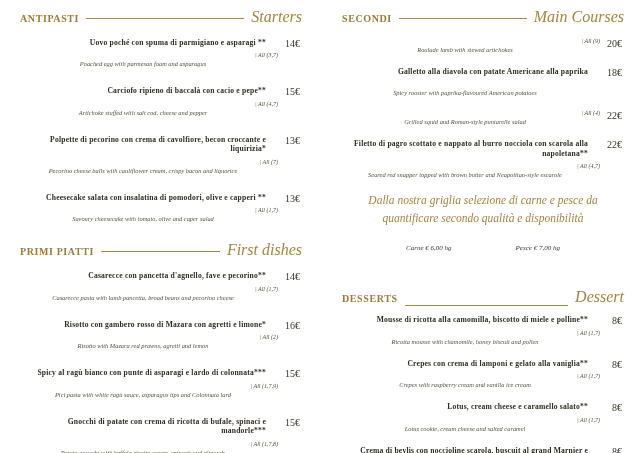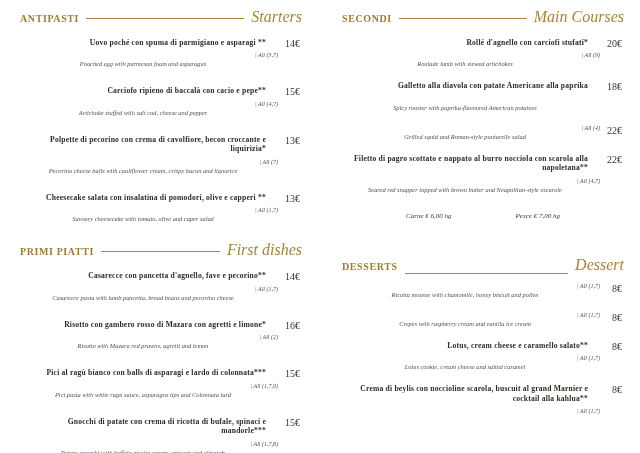--- a/index.html
+++ b/index.html
@@ -103,21 +103,21 @@
     <div class="item">
       <div class="item-name">Risotto con gambero rosso di Mazara con agretti e limone*</div>
       <div class="item-price">16€</div>
       <div class="item-sub">
         <span class="item-trans">Risotto with Mazara red prawns, agretti and lemon</span>
         <span class="item-all">| All (2)</span>
       </div>
     </div>
 
     <div class="item">
-      <div class="item-name">Pici al ragù bianco con balls di asparagi e lardo di colonnata***</div>
+      <div class="item-name">Spicy al ragù bianco con punte di asparagi e lardo di colonnata***</div>
       <div class="item-price">15€</div>
       <div class="item-sub">
         <span class="item-trans">Pici pasta with white ragù sauce, asparagus tips and Colonnata lard</span>
         <span class="item-all">| All (1,7,9)</span>
       </div>
     </div>
 
     <div class="item">
       <div class="item-name">Gnocchi di patate con crema di ricotta di bufale, spinaci e mandorle***</div>
       <div class="item-price">15€</div>
@@ -131,21 +131,20 @@
 
   <div class="col right">
 
     <div class="sec-head">
       <span class="sec-title">SECONDI</span>
       <span class="sec-rule"></span>
       <span class="sec-sub">Main Courses</span>
     </div>
 
     <div class="item tight">
-      <div class="item-name">Rollé d'agnello con carciofi stufati*</div>
       <div class="item-price">20€</div>
       <div class="item-sub">
         <span class="item-trans">Roulade lamb with stewed artichokes</span>
         <span class="item-all">| All (9)</span>
       </div>
     </div>
 
     <div class="item tight">
       <div class="item-name">Galletto alla diavola con patate Americane alla paprika</div>
       <div class="item-price">18€</div>
@@ -165,41 +164,47 @@
 
     <div class="item tight">
       <div class="item-name">Filetto di pagro scottato e nappato al burro nocciola con scarola alla napoletana**</div>
       <div class="item-price">22€</div>
       <div class="item-sub">
         <span class="item-trans">Seared red snapper topped with brown butter and Neapolitan-style escarole</span>
         <span class="item-all">| All (4,7)</span>
       </div>
     </div>
 
+    <div class="gold-note grill-note">
+      <div>Dalla nostra griglia selezione di carne e pesce da</div>
+      <div>quantificare secondo qualità e disponibilità</div>
+    </div>
 
     <div class="grill-prices">
       <span>Carne € 6,00 hg</span>
       <span>Pesce € 7,00 hg</span>
     </div>
 
     <div class="sec-head" style="margin-bottom:9px;margin-top:36px;">
       <span class="sec-title">DESSERTS</span>
       <span class="sec-rule low"></span>
       <span class="sec-sub">Dessert</span>
     </div>
 
     <div class="item tight">
+      <div class="item-name">Mousse di ricotta alla camomilla, biscotto di miele e polline**</div>
       <div class="item-price">8€</div>
       <div class="item-sub">
         <span class="item-trans">Ricotta mousse with chamomile, honey biscuit and pollen</span>
         <span class="item-all">| All (1,7)</span>
       </div>
     </div>
 
     <div class="item tight">
+      <div class="item-name">Crepes con crema di lamponi e gelato alla vaniglia**</div>
       <div class="item-price">8€</div>
       <div class="item-sub">
         <span class="item-trans">Crepes with raspberry cream and vanilla ice cream</span>
         <span class="item-all">| All (1,7)</span>
       </div>
     </div>
 
     <div class="item tight">
       <div class="item-name">Lotus, cream cheese e caramello salato**</div>
       <div class="item-price">8€</div>

